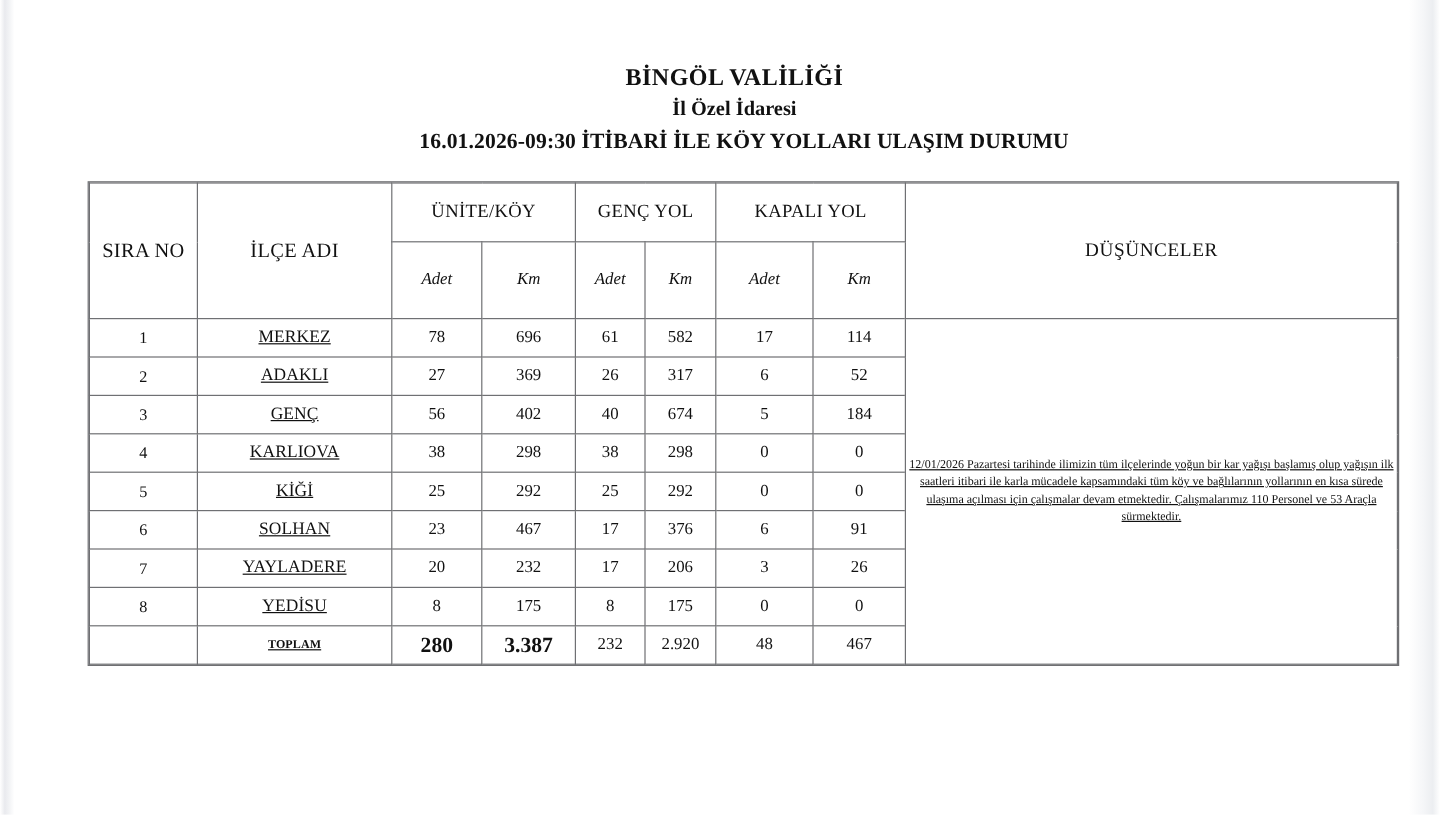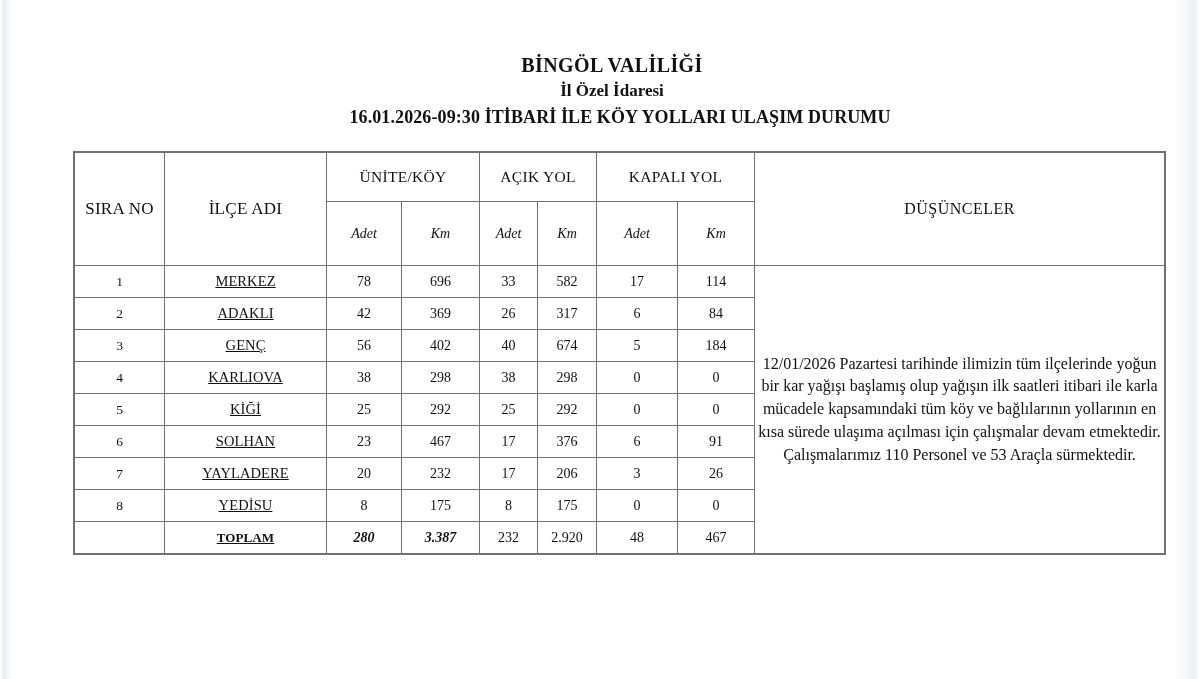--- a/index.html
+++ b/index.html
@@ -74,29 +74,30 @@
   td.c-no   { font-size:13.5px; font-weight:bold; }
   td.c-name {
     font-size:14.5px; text-align:left; padding-left:8px;
     letter-spacing:.1px;
     text-decoration:underline;
   }
   td.c-num  { font-size:14px; }
   tr.data-row td { height:31px; }
 
   tr.total-row td { height:31px; }
-  tr.total-row td.c-name { font-weight:bold; font-size:13px; }
-  tr.total-row td.t-bold { font-weight:bold; font-size:14px;font-style:italic; }
+  tr.total-row td.c-name { font-weight:bold; font-size:10px; }
+  tr.total-row td.t-bold { font-weight:bold; font-size:18px; }
 
   td.c-notes {
     text-align:left;
     vertical-align:middle;
     padding:0 10px 0 9px;
-    font-size:16px;
+    font-size:10px;
     line-height:1.42;
+    text-decoration:underline;
   }
   td.c-notes p { margin:0; }
 
   
   td.blank { }
 </style>
 </head>
 <body>
 
 <div class="page-edge-left"></div>
@@ -121,56 +122,56 @@
         <col style="width:59px">
         <col style="width:81px">
         <col style="width:77px">
         <col style="width:410px">
       </colgroup>
       <thead>
         <tr>
           <th class="h-tall" rowspan="2">SIRA NO</th>
           <th class="h-tall" rowspan="2">İLÇE ADI</th>
           <th class="h-main" colspan="2">ÜNİTE/KÖY</th>
-          <th class="h-main" colspan="2">AÇIK YOL</th>
+          <th class="h-main" colspan="2">GENÇ YOL</th>
           <th class="h-main" colspan="2">KAPALI YOL</th>
           <th class="h-notes" rowspan="2">DÜŞÜNCELER</th>
         </tr>
         <tr>
           <th class="h-sub">Adet</th>
           <th class="h-sub">Km</th>
           <th class="h-sub">Adet</th>
           <th class="h-sub">Km</th>
           <th class="h-sub">Adet</th>
           <th class="h-sub">Km</th>
         </tr>
       </thead>
       <tbody>
         <tr class="data-row">
           <td class="c-no">1</td>
           <td class="c-name">MERKEZ</td>
           <td class="c-num">78</td>
           <td class="c-num">696</td>
-          <td class="c-num">33</td>
+          <td class="c-num">61</td>
           <td class="c-num">582</td>
           <td class="c-num">17</td>
           <td class="c-num">114</td>
           <td class="c-notes" rowspan="9">
             <p>12/01/2026 Pazartesi tarihinde ilimizin tüm ilçelerinde yoğun bir kar yağışı başlamış olup yağışın ilk saatleri itibari ile karla mücadele kapsamındaki tüm köy ve bağlılarının yollarının en kısa sürede ulaşıma açılması için çalışmalar devam etmektedir. Çalışmalarımız 110 Personel ve 53 Araçla sürmektedir.</p>
           </td>
         </tr>
         <tr class="data-row">
           <td class="c-no">2</td>
           <td class="c-name">ADAKLI</td>
-          <td class="c-num">42</td>
+          <td class="c-num">27</td>
           <td class="c-num">369</td>
           <td class="c-num">26</td>
           <td class="c-num">317</td>
           <td class="c-num">6</td>
-          <td class="c-num">84</td>
+          <td class="c-num">52</td>
         </tr>
         <tr class="data-row">
           <td class="c-no">3</td>
           <td class="c-name">GENÇ</td>
           <td class="c-num">56</td>
           <td class="c-num">402</td>
           <td class="c-num">40</td>
           <td class="c-num">674</td>
           <td class="c-num">5</td>
           <td class="c-num">184</td>

